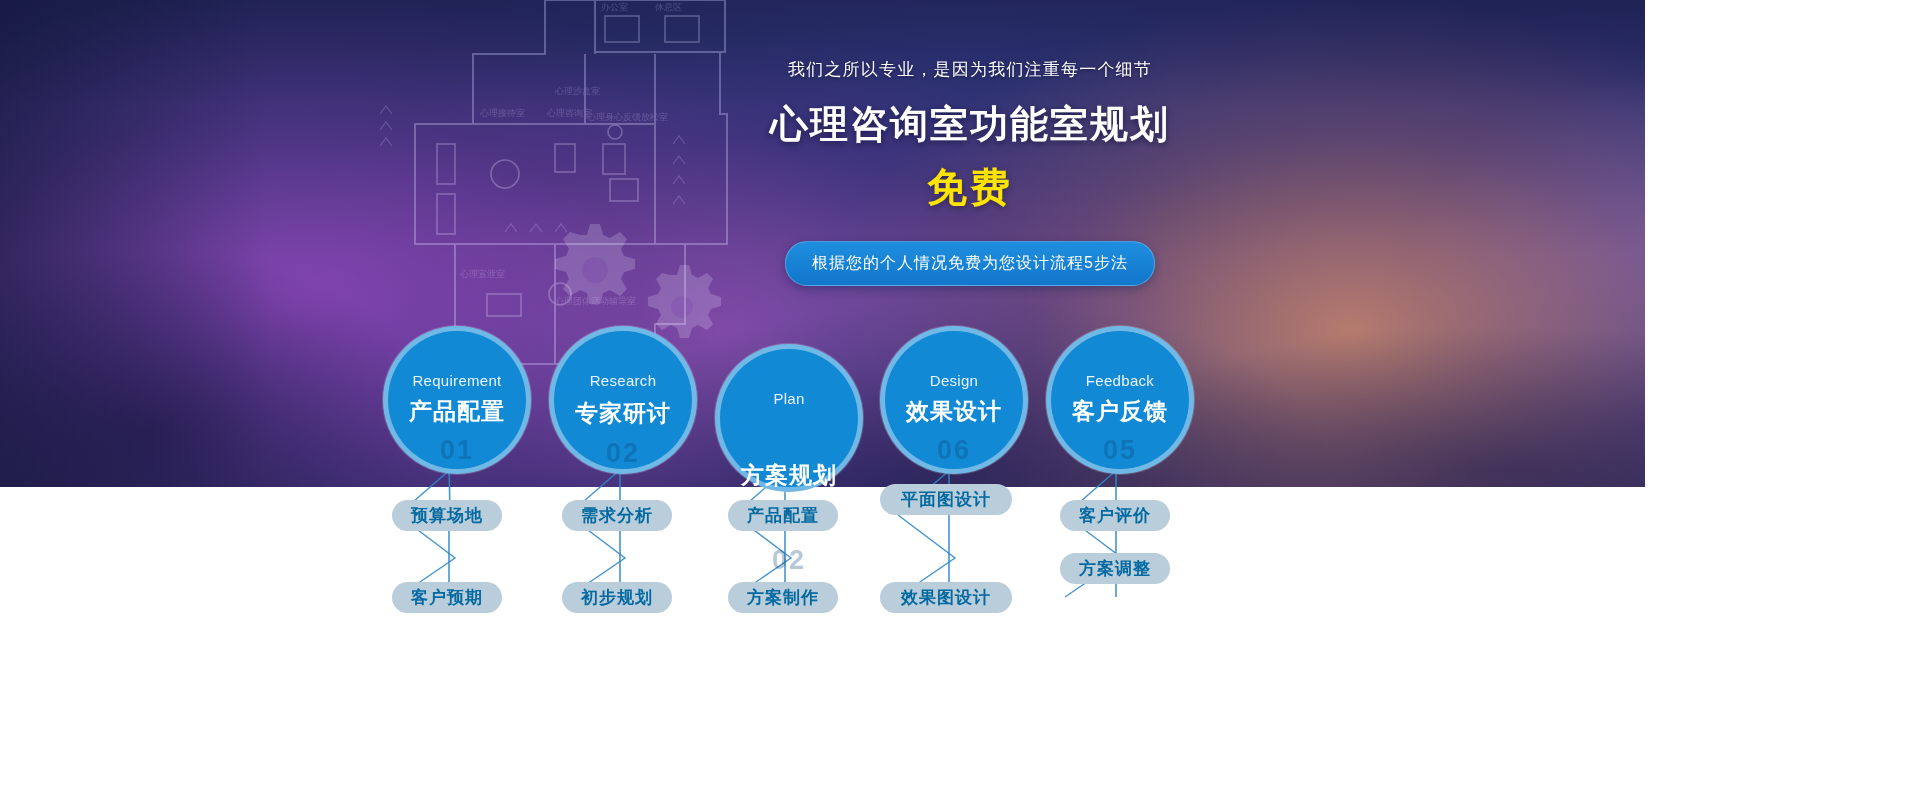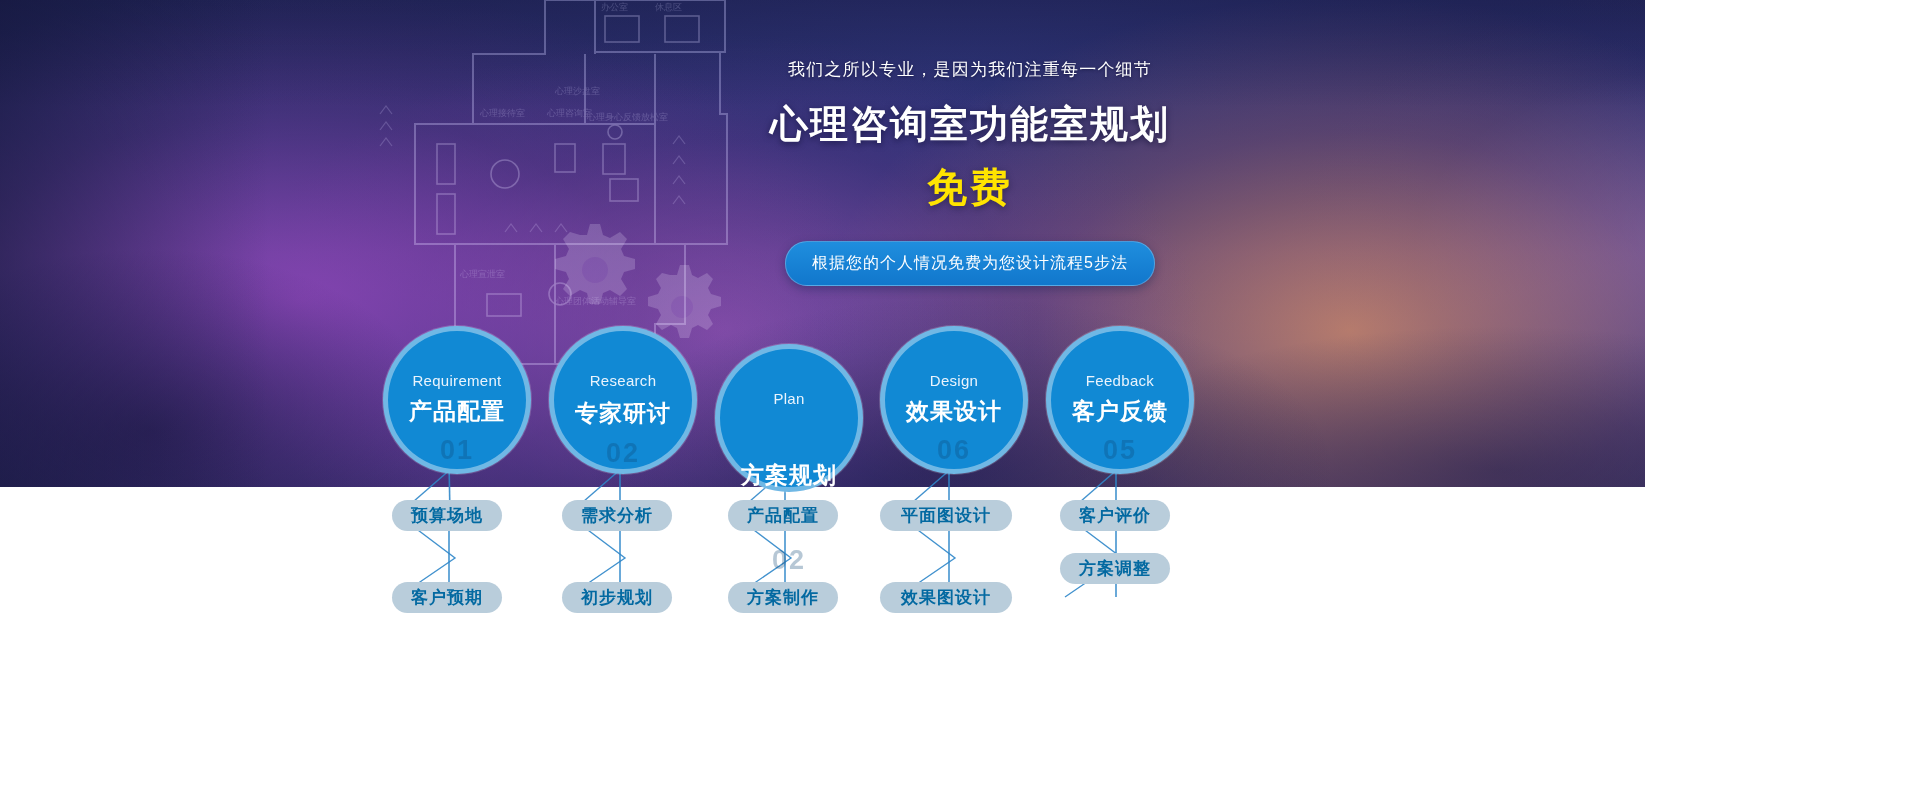--- a/index.html
+++ b/index.html
@@ -290,20 +290,20 @@
 </div>
 <div class="circle" style="left:1046px; top:326px;">
   <span class="en">Feedback</span>
   <span class="cn">客户反馈</span>
   <span class="num">05</span>
 </div>
 
 <div class="pill" style="left:392px; top:500px; width:110px;">预算场地</div>
 <div class="pill" style="left:562px; top:500px; width:110px;">需求分析</div>
 <div class="pill" style="left:728px; top:500px; width:110px;">产品配置</div>
-<div class="pill" style="left:880px; top:500px; width:132px;">平面图设计</div>
+<div class="pill" style="left:880px; top:484px; width:132px;">平面图设计</div>
 <div class="pill" style="left:1060px; top:500px; width:110px;">客户评价</div>
 
 <div class="pill" style="left:392px; top:582px; width:110px;">客户预期</div>
 <div class="pill" style="left:562px; top:582px; width:110px;">初步规划</div>
 <div class="pill" style="left:728px; top:582px; width:110px;">方案制作</div>
 <div class="pill" style="left:880px; top:582px; width:132px;">效果图设计</div>
 <div class="pill" style="left:1060px; top:553px; width:110px;">方案调整</div>
 
 </body></html>

